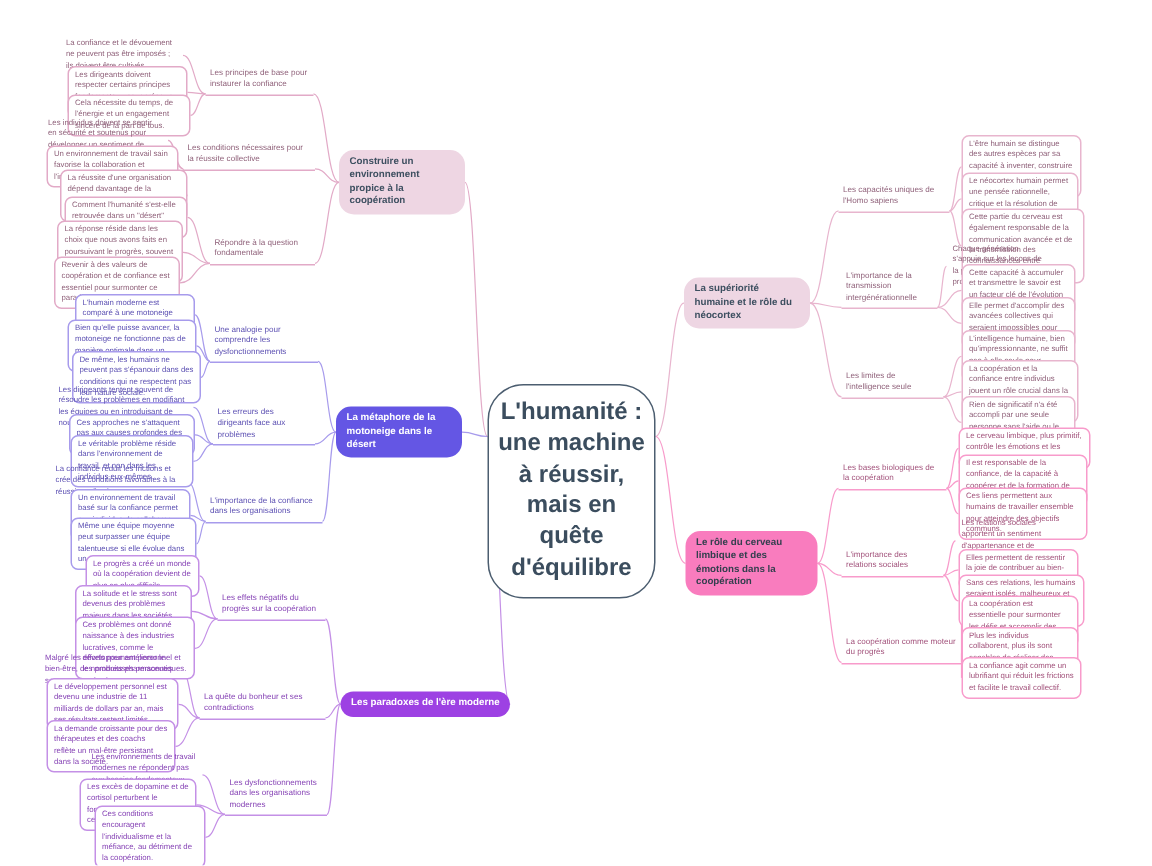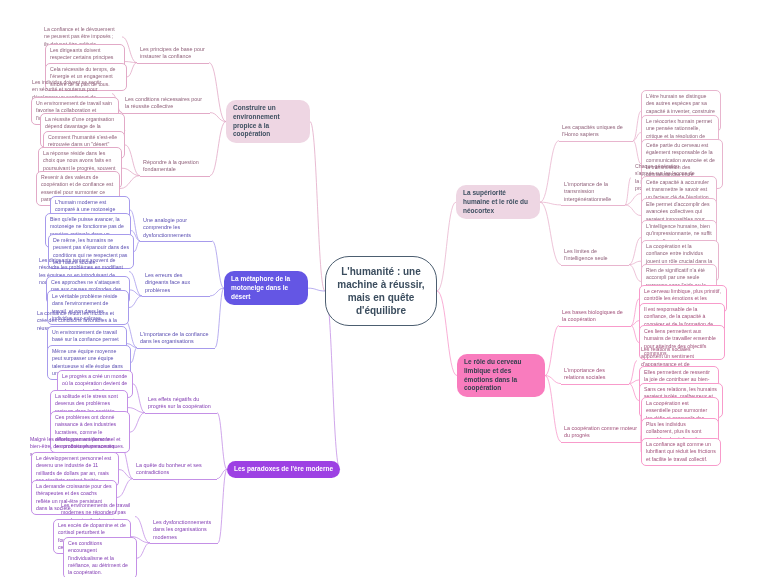--- a/index.html
+++ b/index.html
@@ -8,21 +8,21 @@
   #connectors{position:absolute;left:0;top:0;width:768px;height:577px;}
   #connectors path{fill:none;stroke-width:0.8px;}
   .node{position:absolute;box-sizing:border-box;cursor:default;}
   .leaf{font-size:5.2px;line-height:1.4;color:var(--leaf,#777);padding:2px 4px;}
   .boxed{border:0.7px solid var(--lc,#ccc);border-radius:5px;background:#fff;}
   .mid{font-size:5.4px;line-height:1.35;color:var(--leaf,#777);
        border-bottom:0.9px solid var(--lc,#ccc);padding:1px 3px 2px 3px;}
   .main{font-size:6.5px;font-weight:bold;line-height:1.35;padding:4px 7px;border-radius:10px;
         background:var(--fill,#eee);color:var(--tc,#333);}
   .nowrap{white-space:nowrap;}
-  .central{font-size:10px;font-weight:bold;line-height:1.3;color:#3b4d5e;text-align:center;
+  .central{font-size:16px;font-weight:bold;line-height:1.3;color:#3b4d5e;text-align:center;
            background:#ffffff;border:1.8px solid #4c5e70;border-radius:24px;padding:8px 6px;}
 </style>
 </head>
 <body>
 
 <div id="canvas">
   <svg id="connectors">
       <path d="M 325 291 C 317.5 291 317.5 121.53125 310 121.53125" stroke="#e2aac7"></path>
       <path d="M 226 121.53125 C 217.5 121.53125 217.5 62.59375 209 62.59375" stroke="#e2aac7"></path>
       <path d="M 137 62.59375 C 129.5 62.59375 129.5 36.921875 122 36.921875" stroke="#e2aac7"></path>

